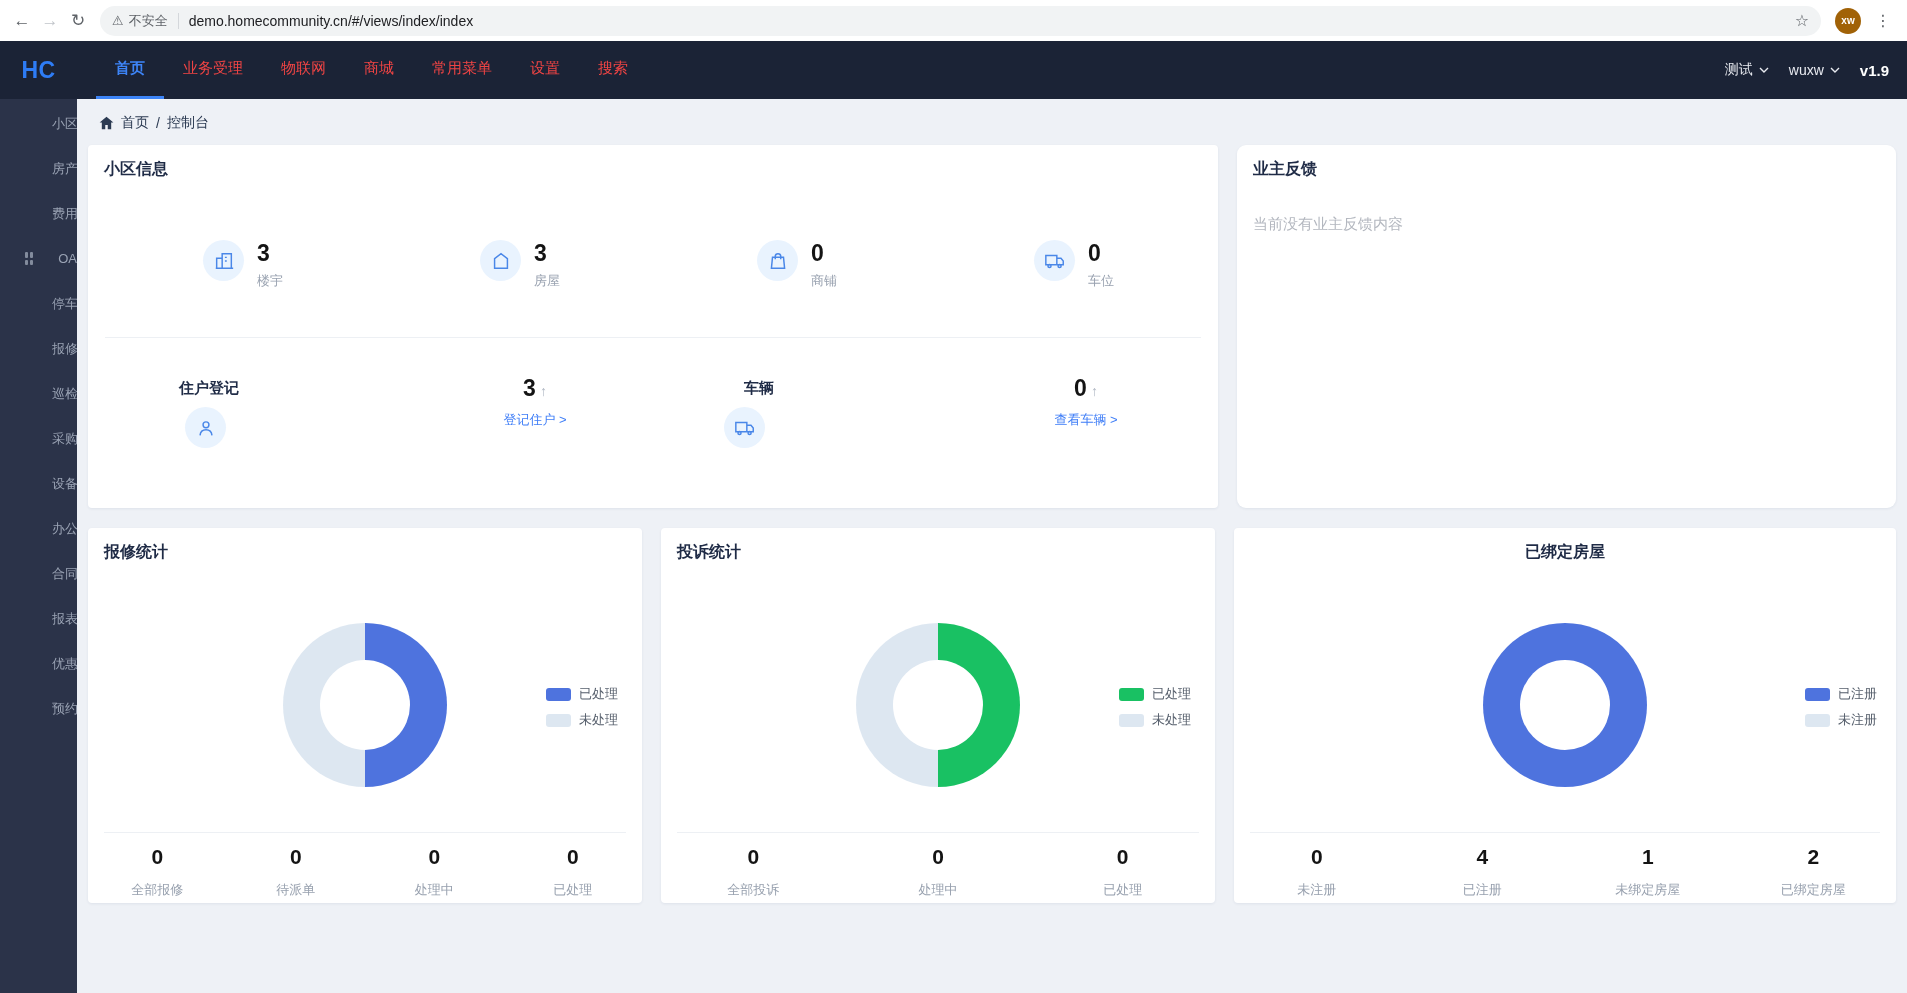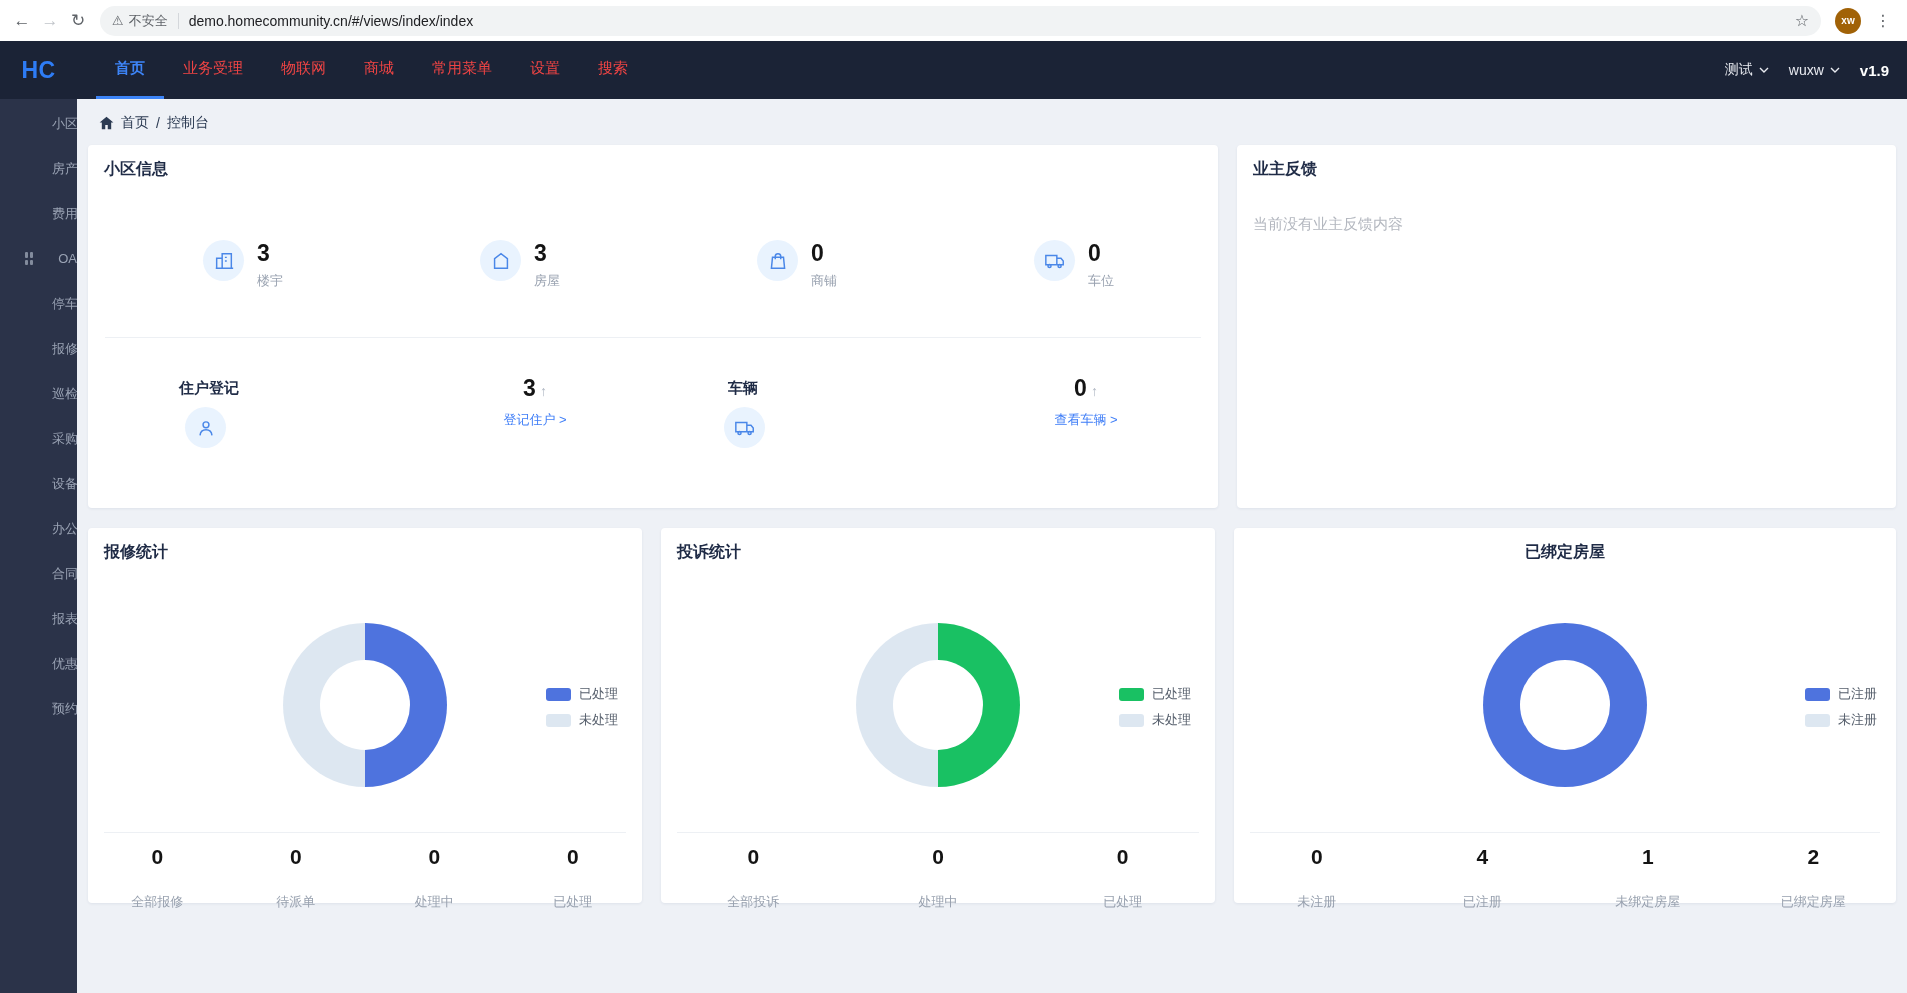--- a/index.html
+++ b/index.html
@@ -52,21 +52,21 @@
   .breadcrumb { position:absolute; left:22px; top:15px; display:flex; align-items:center; gap:7px;
                 font-size:14px; color:#2b3a52; }
   .breadcrumb svg { display:block; }
   .bc-link { cursor:pointer; }
 
   .card { position:absolute; background:#fff; border-radius:4px; box-shadow:0 1px 3px rgba(20,40,90,.07); }
   .card-title { position:absolute; left:16px; top:14px; font-size:16px; font-weight:bold; color:#1f2b46; }
   .card-title.center { left:0; right:0; text-align:center; }
 
   .c1 { left:11px;  top:46px;  width:1130px; height:363px; }
-  .c2 { left:1160px; top:46px; width:659px;  height:363px; }
+  .c2 { left:1160px; top:46px; width:659px;  height:363px;border-radius:9px; }
   .ca { left:11px;  top:429px; width:554px; height:375px; }
   .cb { left:584px; top:429px; width:554px; height:375px;padding-left:16px; }
   .cc { left:1157px; top:429px; width:662px; height:375px; }
 
   
   .stat { position:absolute; top:95px; display:flex; gap:13px; }
   .s1{left:115px;} .s2{left:392px;} .s3{left:669px;} .s4{left:946px;}
   .icircle { width:41px; height:41px; border-radius:50%; background:#e9f3fe;
              display:flex; align-items:center; justify-content:center; flex:none; }
   .stat .num { font-size:23px; font-weight:bold; color:#141414; line-height:1; margin-top:2px; }
@@ -89,21 +89,21 @@
   .donut::after { content:""; position:absolute; inset:37px; background:#fff; border-radius:50%; }
   .legend { position:absolute; right:24px; top:157px; }
   .legend.tight { right:19px; }
   .lrow { display:flex; align-items:center; gap:8px; margin-bottom:8px; cursor:pointer; }
   .swatch { width:25px; height:13px; border-radius:3px; flex:none; }
   .lrow .ltext { font-size:13px; color:#555e6b; }
   .chart-div { left:16px; right:16px; top:304px; }
   .cstats { position:absolute; left:0; right:0; top:317px; display:flex; }
   .cstat { flex:1; text-align:center; }
   .cstat .cnum { font-size:21px; font-weight:bold; color:#141414; }
-  .cstat .clbl { font-size:13px; color:#97a0ae; margin-top:24px; }
+  .cstat .clbl { font-size:13px; color:#97a0ae; margin-top:12px; }
 </style>
 </head>
 <body>
 
 <div id="screen">
 
   <div class="chrome">
     <div class="navbtn">←</div>
     <div class="navbtn disabled">→</div>
     <div class="navbtn">↻</div>
@@ -352,21 +352,21 @@
         <svg width="22" height="22" viewBox="0 0 24 24" fill="none" stroke="#4a87e8" stroke-width="1.6">
           <circle cx="12" cy="8.5" r="3.2"></circle>
             <path d="M5.5 20c.4-4 3-6 6.5-6s6.1 2 6.5 6"></path>
         </svg>
       </span>
       <div class="regnum-block" style="left:377px;">
         <div><span class="bignum">3</span><span class="arrow">↑</span></div>
         <div class="linkrow">登记住户 &gt;</div>
       </div>
 
-      <div class="regline-label" style="left:640px;">车辆</div>
+      <div class="regline-label" style="left:656px;">车辆</div>
       <span class="icircle reg-icon" style="left:636px;">
         <svg width="22" height="22" viewBox="0 0 24 24" fill="none" stroke="#4a87e8" stroke-width="1.6">
           <path d="M2 6h12v10H2zM14 9h4.5L21 12v4h-7z"></path>
             <circle cx="6" cy="17.5" r="1.7"></circle>
             <circle cx="17" cy="17.5" r="1.7"></circle>
         </svg>
       </span>
       <div class="regnum-block" style="left:928px;">
         <div><span class="bignum">0</span><span class="arrow">↑</span></div>
         <div class="linkrow">查看车辆 &gt;</div>

